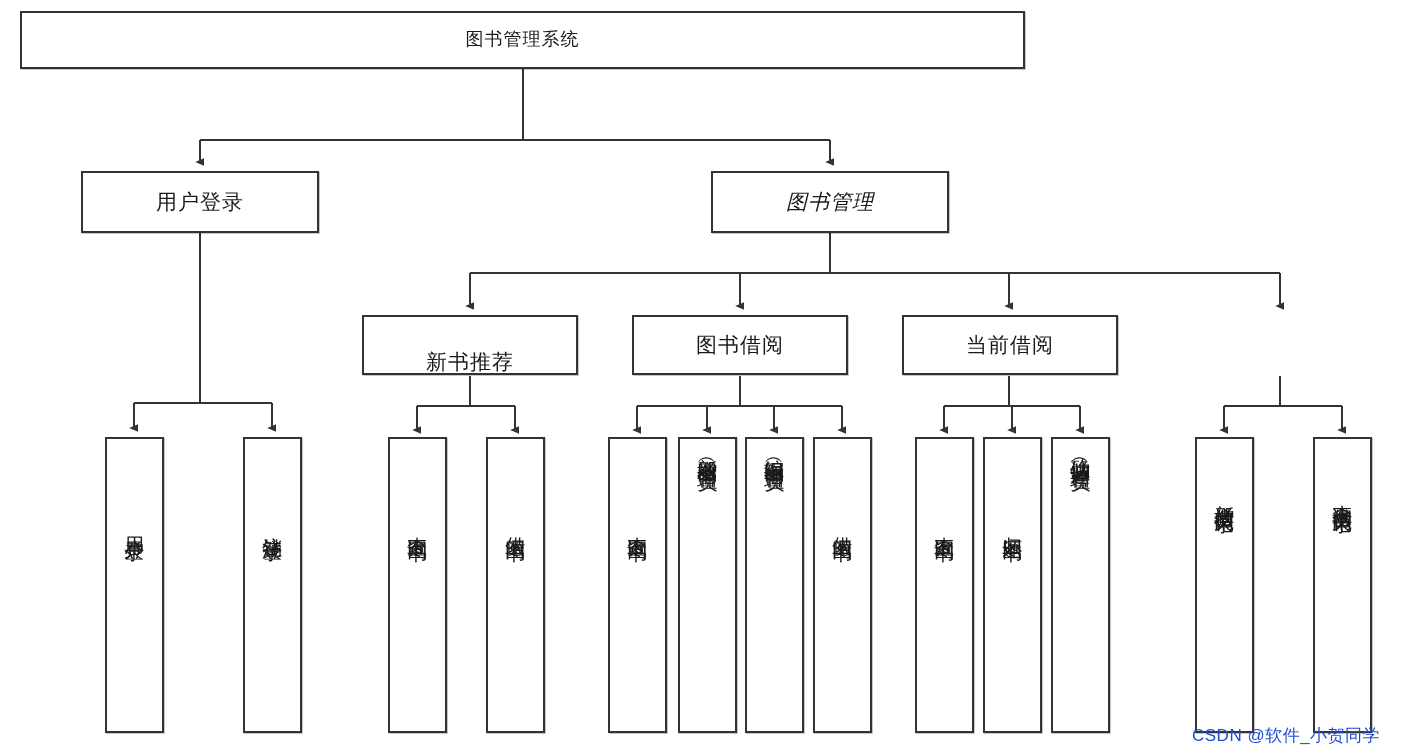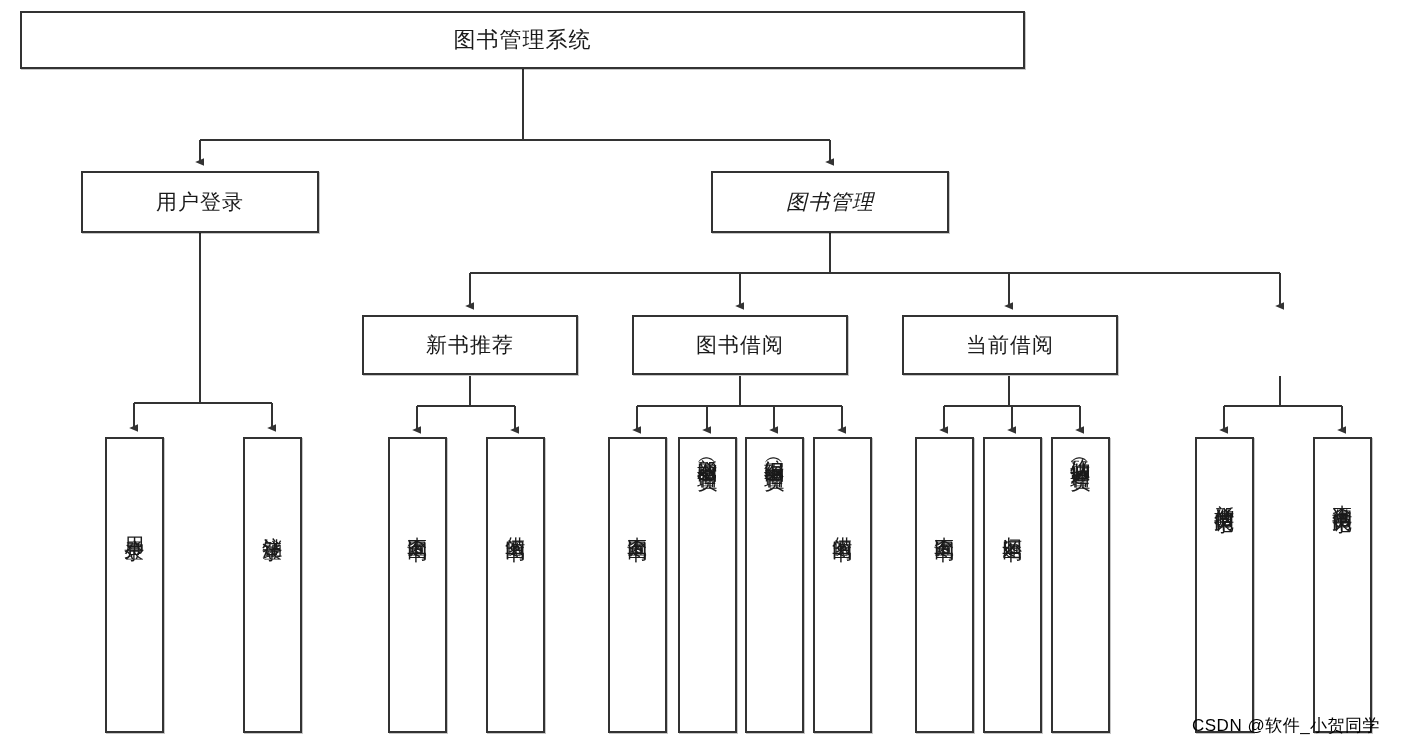--- a/index.html
+++ b/index.html
@@ -42,21 +42,21 @@
     text-align: center;
     letter-spacing: 1px;
     white-space: nowrap;
   }
   
   .node.horiz .node-label {
     font-size: 21px;
     line-height: 1.1;
   }
   .node.root .node-label {
-    font-size: 22px;
+    font-size: 18px;
   }
   
   .node.vert {
     align-items: flex-start;
     padding-top: 4px;
   }
   .node.vert .node-label {
     writing-mode: vertical-rl;
     text-orientation: upright;
     font-size: 20px;
@@ -66,23 +66,24 @@
   }
   .node.vert.mid .node-label {
     margin-top: 78px;
   }
   .node.vert.mid3 .node-label {
     margin-top: 46px;
   }
   .watermark {
     position: absolute;
     font-size: 17px;
-    color: #000000;
+    color: #1d4ed8;
     white-space: nowrap;
     letter-spacing: 0.5px;
+    margin-top: 10px;
   }
 </style>
 </head>
 <body>
 
 <div id="diagram-root">
 
   <svg id="edges-layer" viewBox="0 0 1405 747" width="1405" height="747" xmlns="http://www.w3.org/2000/svg">
     <defs>
       <marker id="arrowhead" markerWidth="9" markerHeight="9" refX="4.5" refY="4.2" orient="auto" markerUnits="userSpaceOnUse">
@@ -140,21 +141,21 @@
   </div>
 
   <div class="node horiz" style="left:81px; top:171px; width:238px; height:62px;">
     <span class="node-label">用户登录</span>
   </div>
 
   <div class="node horiz" style="left:711px; top:171px; width:238px; height:62px;font-style:italic;">
     <span class="node-label">图书管理</span>
   </div>
 
-  <div class="node horiz" style="left:362px; top:315px; width:216px; height:60px;">
+  <div class="node horiz" style="left:362px; top:315px; width:216px; height:60px;align-items:flex-end;">
     <span class="node-label">新书推荐</span>
   </div>
 
   <div class="node horiz" style="left:632px; top:315px; width:216px; height:60px;">
     <span class="node-label">图书借阅</span>
   </div>
 
   <div class="node horiz" style="left:902px; top:315px; width:216px; height:60px;">
     <span class="node-label">当前借阅</span>
   </div>

